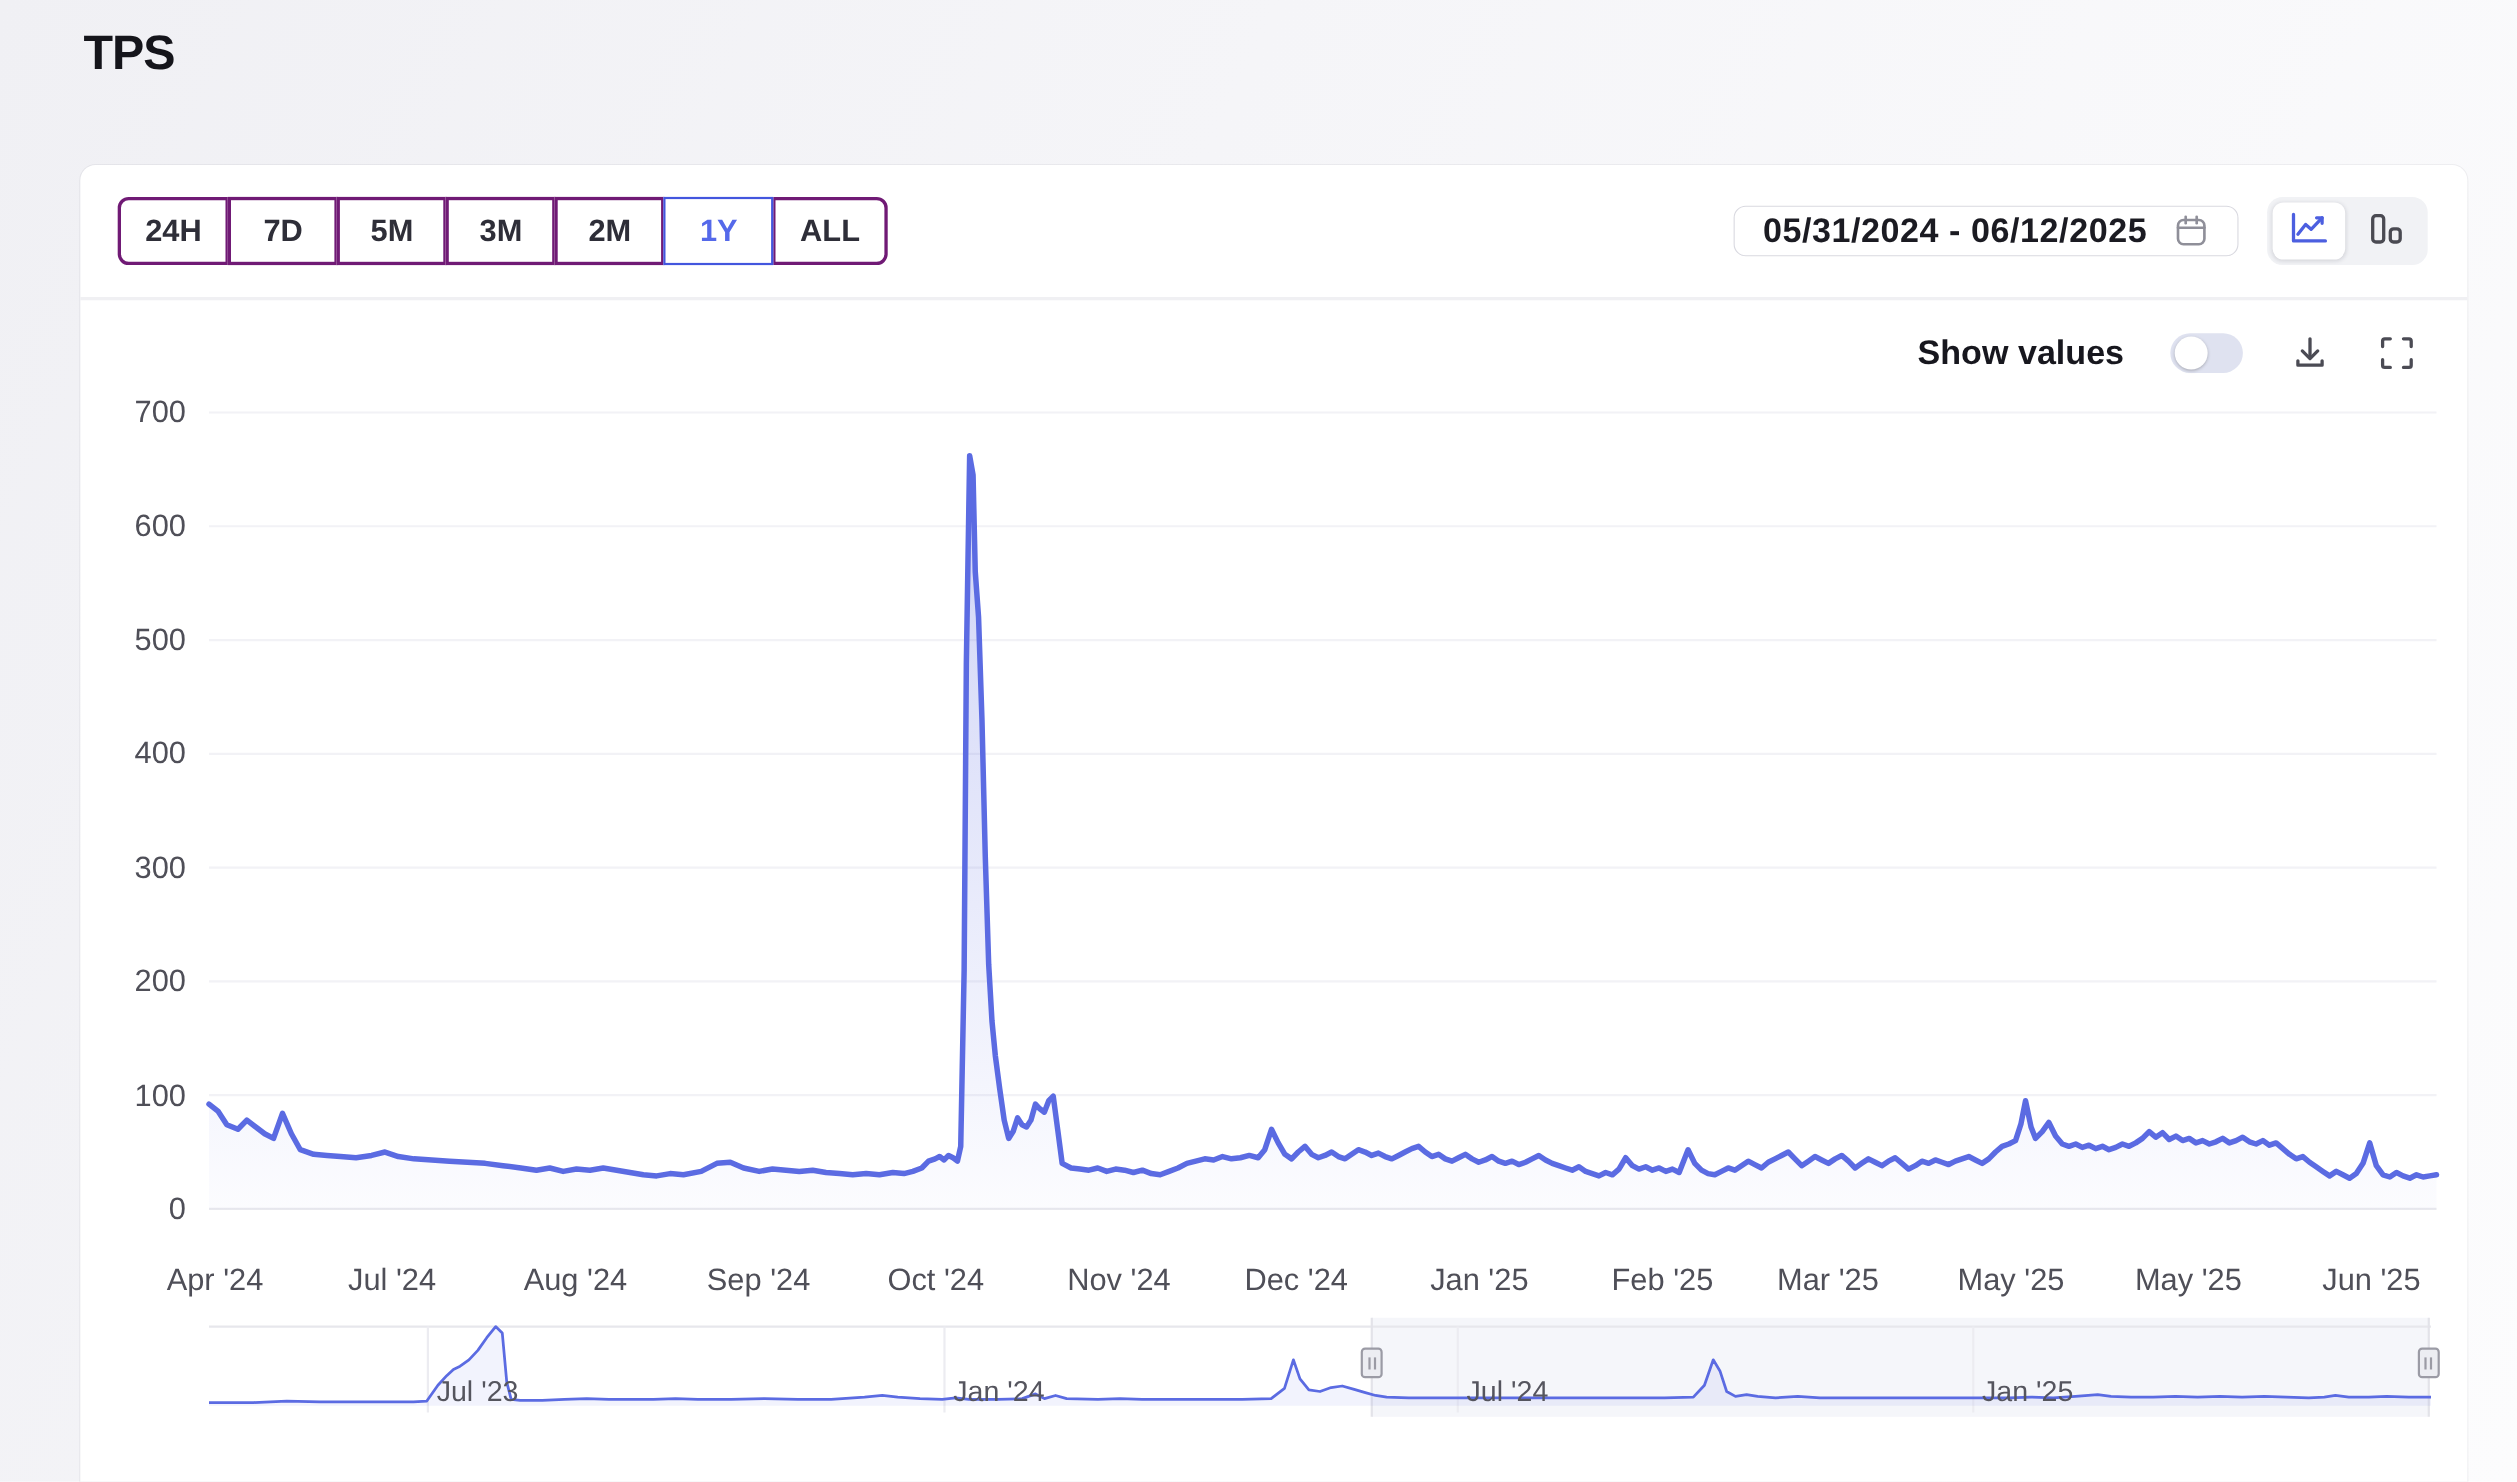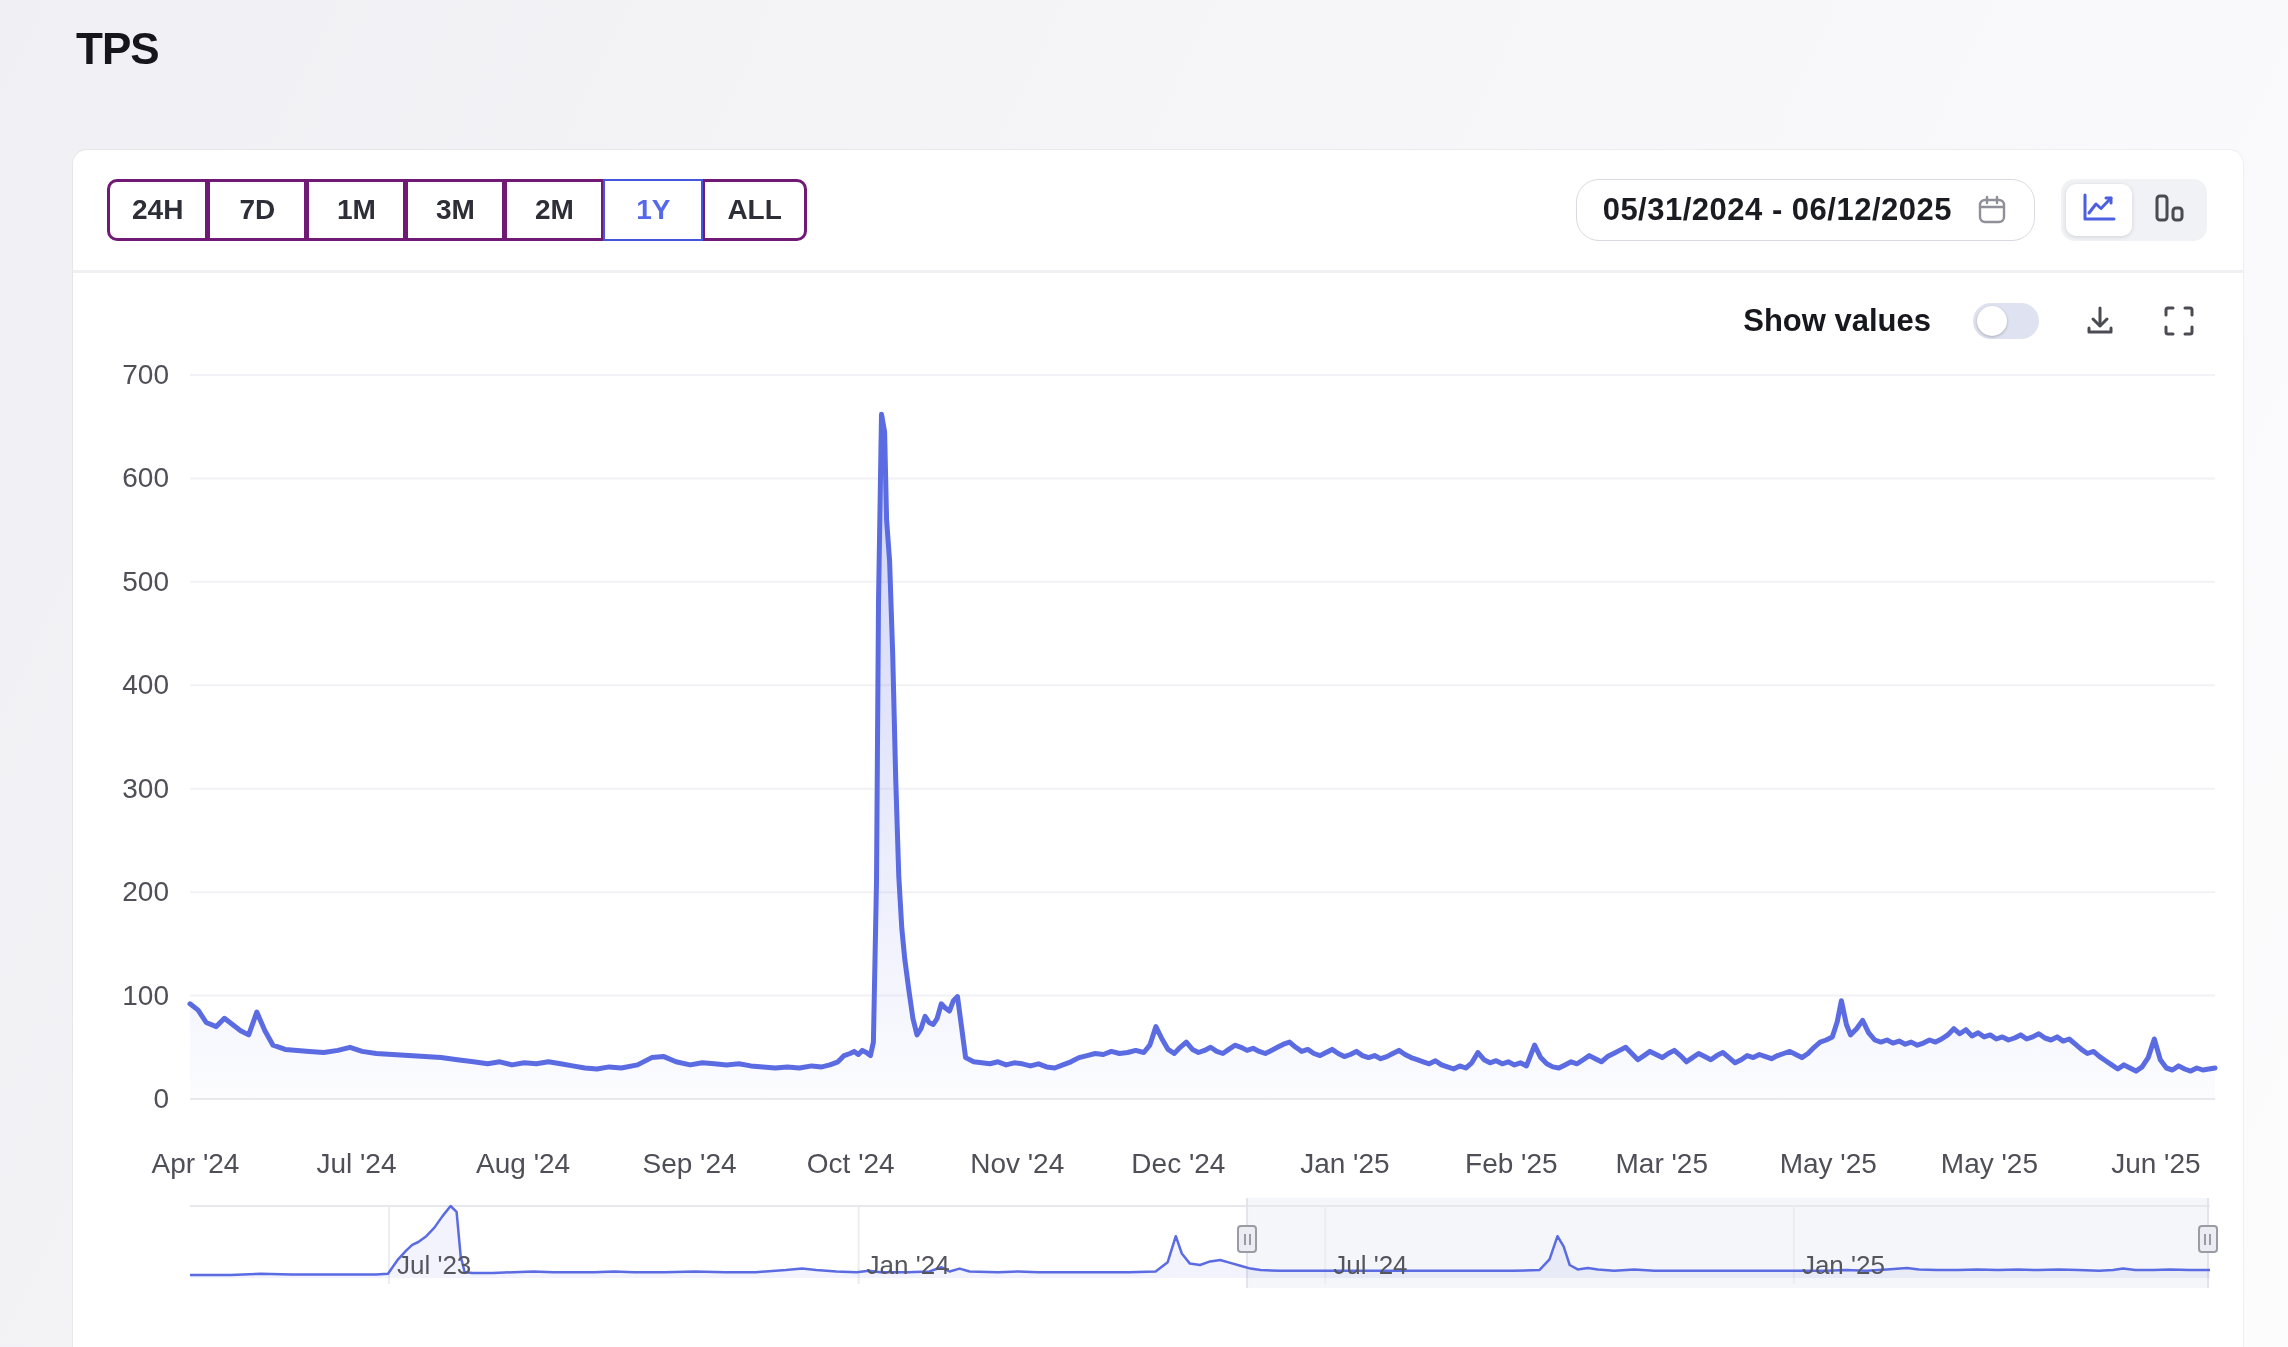--- a/index.html
+++ b/index.html
@@ -15,21 +15,21 @@
   .toolbar{position:absolute;left:0;top:0;width:100%;height:120px;display:flex;align-items:center;
            justify-content:space-between;padding:0 36px 0 34px;box-sizing:border-box;z-index:3}
   .range-group{display:flex}
   .range-btn{min-width:100px;height:62px;box-sizing:border-box;border:3px solid #701a75;background:#fff;
              color:#2e2e38;font-size:28px;font-weight:600;font-family:inherit;display:flex;align-items:center;
              justify-content:center;margin-left:-1px;padding:0 22px;cursor:pointer;position:relative}
   .range-btn:first-child{border-radius:10px 0 0 10px;margin-left:0}
   .range-btn:last-child{border-radius:0 10px 10px 0}
   .range-btn.selected{border:2px solid #4356de;color:#5569ea;z-index:1;padding:0 21px}
   .toolbar-right{display:flex;align-items:center;gap:26px}
-  .date-picker{height:62px;box-sizing:border-box;border:1px solid #d9d9e0;border-radius:23px;display:flex;
+  .date-picker{height:46px;box-sizing:border-box;border:1px solid #d9d9e0;border-radius:11px;display:flex;
                align-items:center;gap:24px;padding:0 26px;font-size:31px;font-weight:600;color:#1b1b22;
                letter-spacing:.5px;background:#fff;cursor:pointer}
   .view-toggle{height:62px;background:#f1f2f5;border-radius:14px;display:flex;align-items:center;
                padding:5px;box-sizing:border-box;gap:4px}
   .view-seg{width:66px;height:52px;border-radius:10px;display:flex;align-items:center;justify-content:center;cursor:pointer}
   .view-seg.selected{background:#fff;box-shadow:0 1px 4px rgba(20,20,40,.14)}
   .divider{position:absolute;top:120px;left:0;width:100%;height:3px;background:#f0f0f3;z-index:2}
   
   .chart-header{position:absolute;top:152px;right:46px;display:flex;align-items:center;gap:42px;z-index:3}
   .show-values-label{font-size:31px;font-weight:600;color:#17171e}
@@ -51,21 +51,21 @@
 <body>
 
 <div class="page-title">TPS</div>
 
 <div class="card">
 
   <div class="toolbar">
     <div class="range-group" id="range-group">
         <button class="range-btn">24H</button>
         <button class="range-btn">7D</button>
-        <button class="range-btn">1M</button>
+        <button class="range-btn">5M</button>
         <button class="range-btn">3M</button>
         <button class="range-btn">2M</button>
         <button class="range-btn selected">1Y</button>
         <button class="range-btn">ALL</button>
       </div>
 
     <div class="toolbar-right">
       <div class="date-picker">
         <span>05/31/2024 - 06/12/2025</span>
         <span class="icon-btn">

